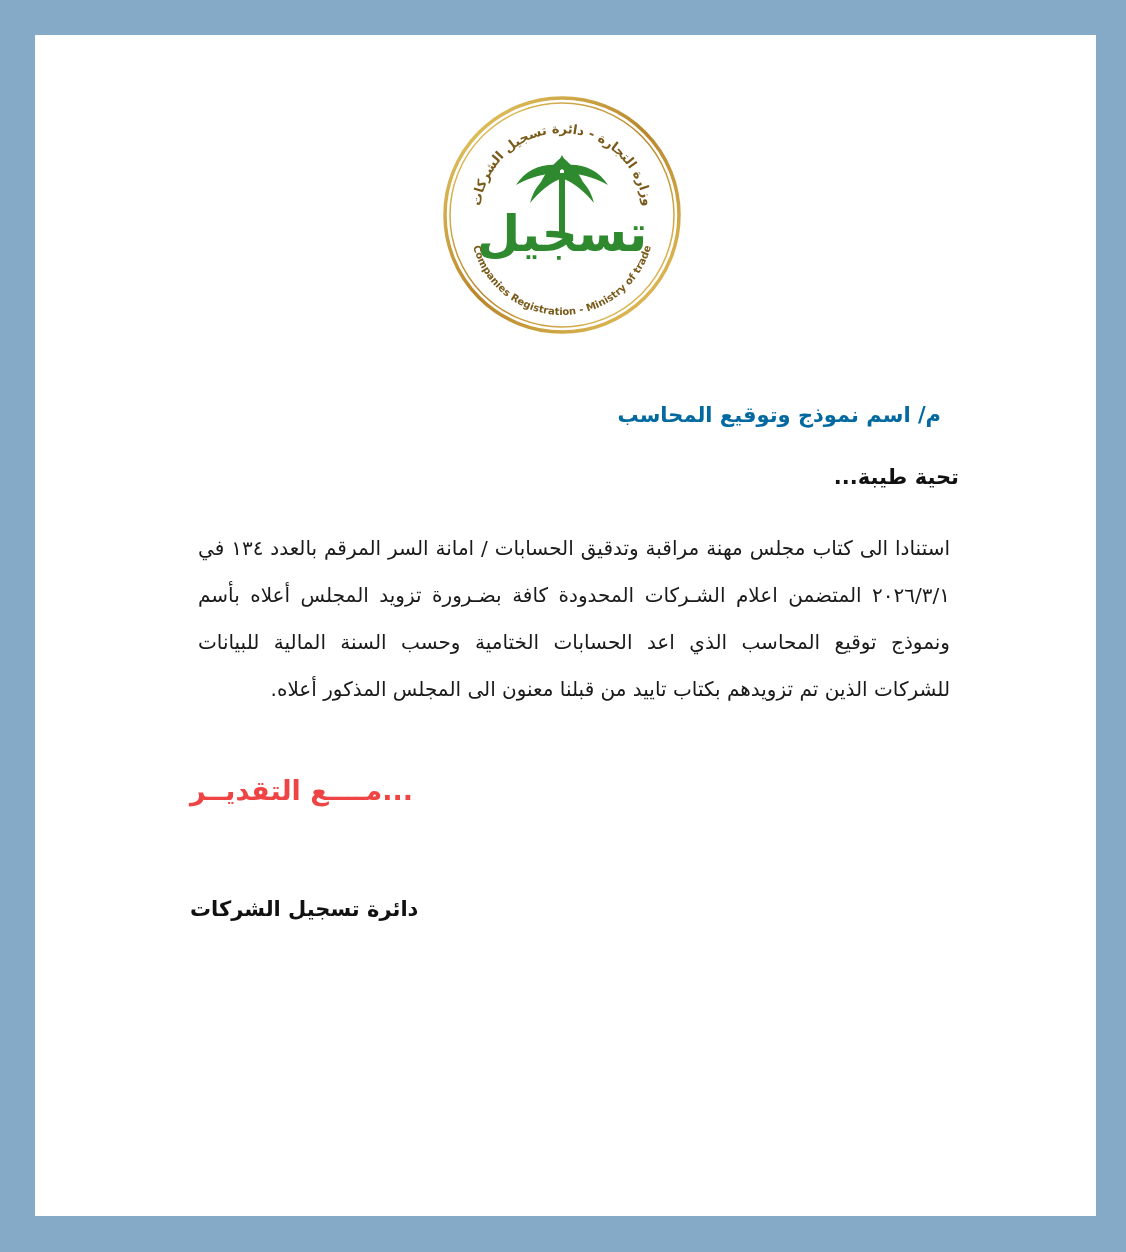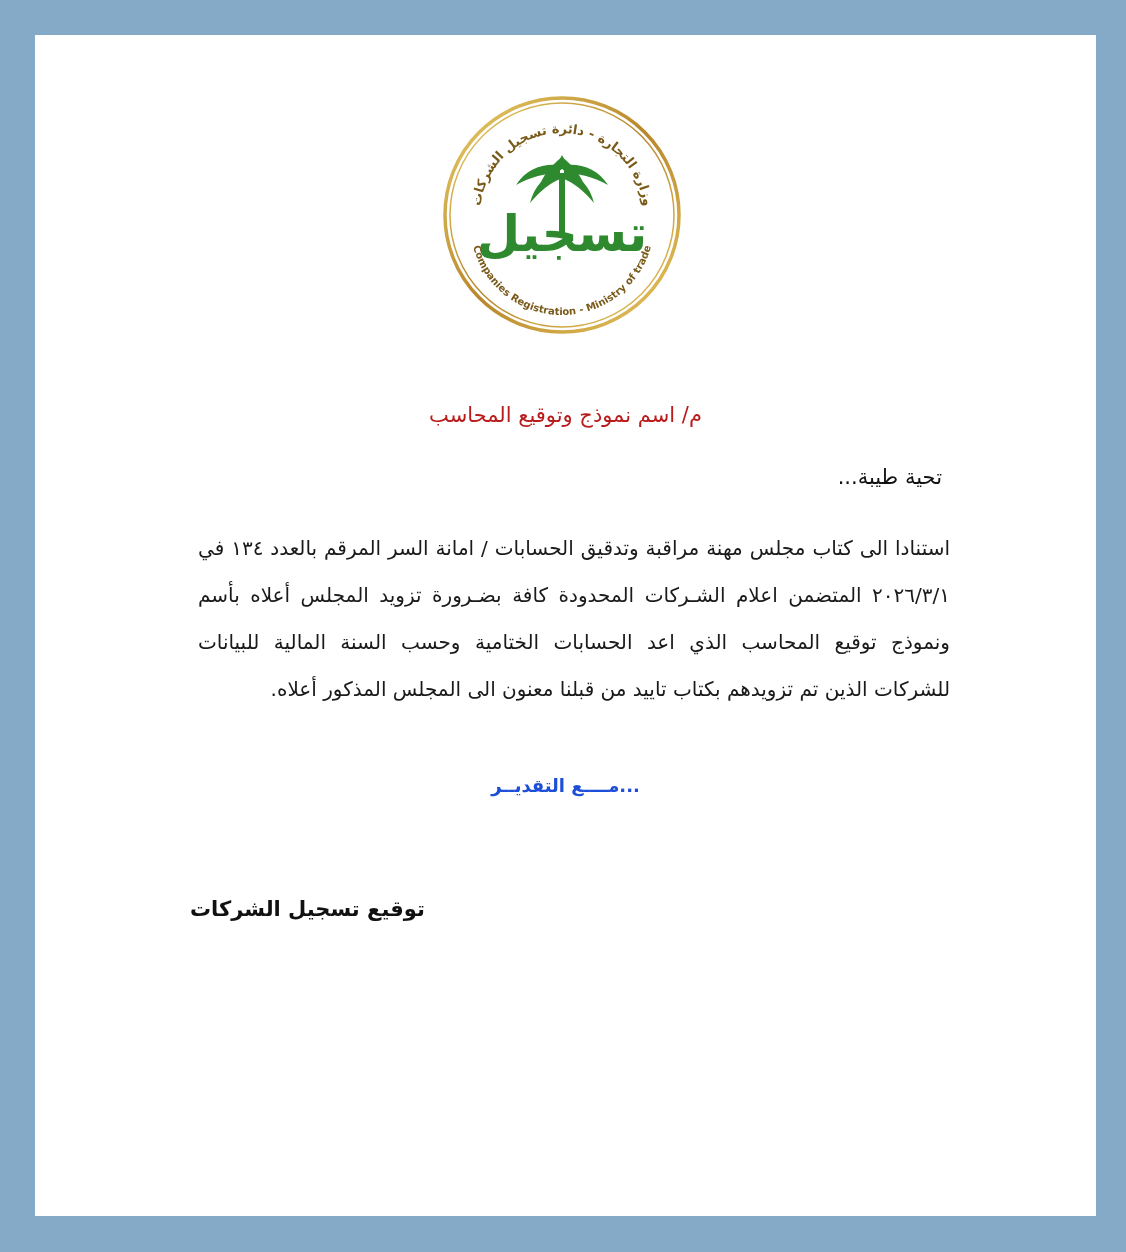--- a/index.html
+++ b/index.html
@@ -19,56 +19,55 @@
   .logo {
     position: absolute;
     left: 407px; top: 60px;
     width: 240px; height: 240px;
   }
   .logo svg { width: 100%; height: 100%; }
   .subject {
     position: absolute;
     left: 155px; width: 751px;
     top: 368px;
-    text-align: center;
     direction: rtl;
-    font-weight: normal;
+    font-weight: bold;
     font-size: 21px;
-    color: #b91c1c;
+    color: #0369a1;
   }
   .greeting {
     position: absolute;
-    right: 154px;
+    right: 137px;
     top: 430px;
     direction: rtl;
-    font-weight: normal;
+    font-weight: bold;
     font-size: 21px;
     color: #111;
   }
   .body-text {
     position: absolute;
     left: 155px; width: 752px;
     top: 482px;
     direction: rtl;
     text-align: justify;
     text-align-last: right;
     font-size: 20px;
     line-height: 47px;
     color: #1a1a1a;
     margin: 8px;
   }
   .closing {
     position: absolute;
     left: 155px; width: 751px;
     top: 740px;
-    text-align: center;
+    text-align: left;
     direction: rtl;
     font-weight: bold;
-    font-size: 18px;
-    color: #1d4ed8;
+    font-size: 27px;
+    color: #ef4444;
   }
   .signature {
     position: absolute;
     left: 155px;
     top: 862px;
     direction: rtl;
     font-weight: bold;
     font-size: 21px;
     color: #111;
   }
@@ -112,15 +111,15 @@
   </div>
 
   <div class="subject">م/ اسم نموذج وتوقيع المحاسب</div>
 
   <div class="greeting">تحية طيبة...</div>
 
   <p class="body-text">استنادا الى كتاب مجلس مهنة مراقبة وتدقيق الحسابات / امانة السر المرقم بالعدد ١٣٤ في ٢٠٢٦/٣/١ المتضمن اعلام الشـركات المحدودة كافة بضـرورة تزويد المجلس أعلاه بأسم ونموذج توقيع المحاسب الذي اعد الحسابات الختامية وحسب السنة المالية للبيانات للشركات الذين تم تزويدهم بكتاب تاييد من قبلنا معنون الى المجلس المذكور أعلاه.</p>
 
   <div class="closing">...مــــع التقديــر</div>
 
-  <div class="signature">توقيع تسجيل الشركات</div>
+  <div class="signature">دائرة تسجيل الشركات</div>
 
 </div>
 
 </body></html>

